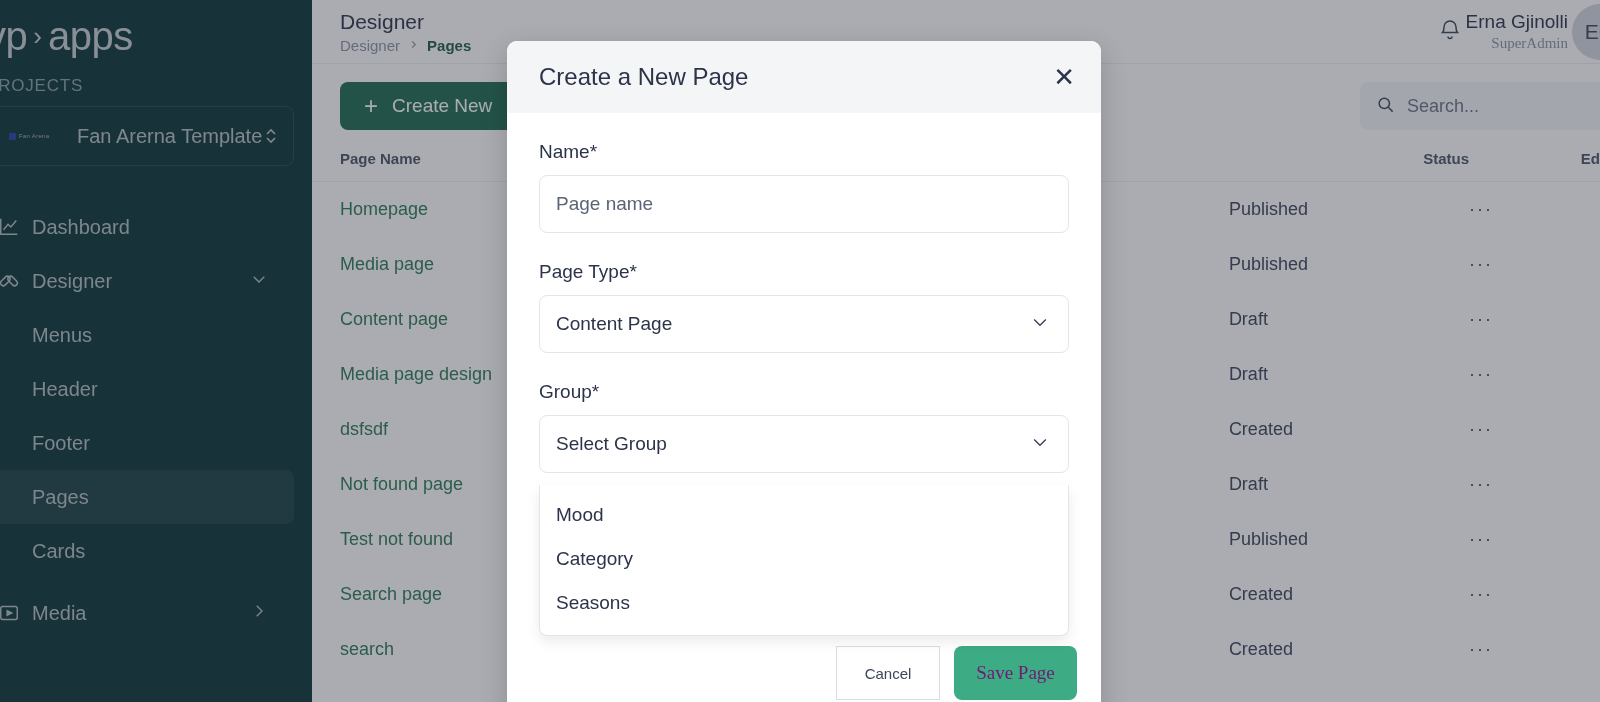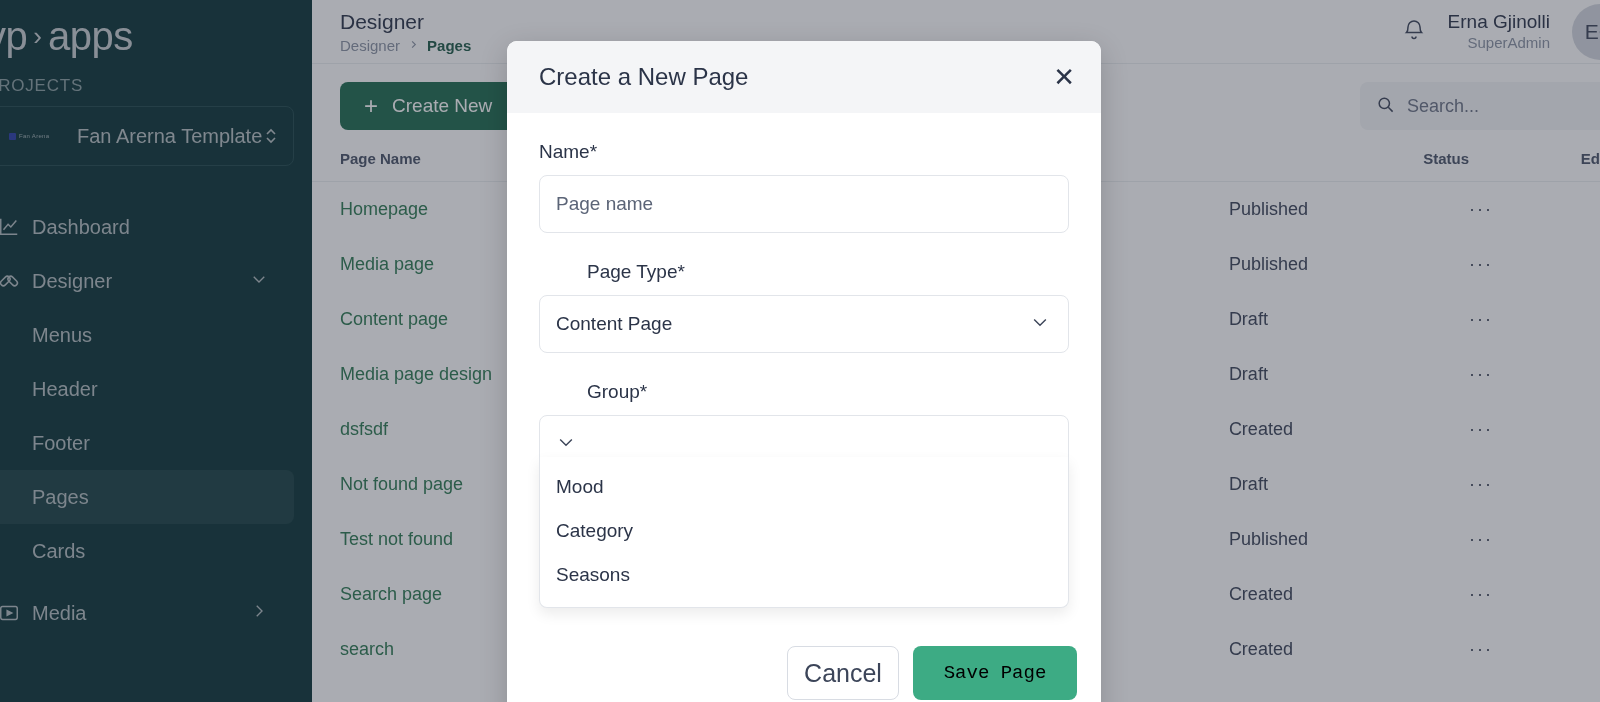--- a/index.html
+++ b/index.html
@@ -93,25 +93,25 @@
     height: 64px; display: flex; align-items: center;
     padding: 0 0 0 28px;
     border-bottom: 1px solid #eceef0;
   }
   .crumbs-wrap { display: flex; flex-direction: column; justify-content: center; }
   .page-title { font-size: 21px; color: #2b3448; line-height: 1.2; }
   .crumbs { display: flex; align-items: center; gap: 8px; font-size: 15px; margin-top: 3px; }
   .crumb-muted { color: #8a93a3; }
   .crumb-sep { color: #8a93a3; font-size: 13px; }
   .crumb-active { color: #1f5b48; font-weight: bold; }
-  .top-right { margin-left: auto; display: flex; align-items: center; gap: 22px; padding-right: 0; }
+  .top-right { margin-left: auto; display: flex; align-items: center; gap: 4px; padding-right: 0; }
   .bell { color: #3c4559; }
   .user-box { text-align: right; line-height: 1.25; }
   .user-name { font-size: 19px; color: #2b3448; }
-  .user-role { font-size: 15px; color: #8a93a3; }
+  .user-role { font-size: 15px; color: #8a93a3; font-family: Liberation Serif, serif; }
   .avatar {
     width: 56px; height: 56px; border-radius: 50%;
     background: #d4d8df; color: #3c4559;
     display: flex; align-items: center; justify-content: center;
     font-size: 21px;
     margin-right: -28px;
   }
 
   .toolbar { display: flex; align-items: center; padding: 18px 0 18px 28px; }
   .create-btn {
@@ -174,68 +174,68 @@
     padding: 0 26px 0 32px;
   }
   .modal-title { font-size: 24px; color: #2b3448; }
   .modal-close {
     margin-left: auto; color: #2b3448;
     font-size: 26px; line-height: 1; cursor: pointer;
     background: none; border: none; font-family: "Liberation Sans", sans-serif;
   }
   .modal-body { padding: 28px 32px 9px 32px; position: relative; }
   .field-label { font-size: 19px; color: #2b3448; margin-bottom: 12px; }
-  .field-label.second { margin-top: 28px; margin-left: 48px; }
+  .field-label.second { margin-top: 28px; }
   .text-input, .select-box {
     width: 100%; height: 58px;
     border: 1px solid #e2e5ea; border-radius: 8px;
     background: #fff;
     display: flex; align-items: center;
     padding: 0 18px 0 16px;
     font-size: 19px; color: #2b3448;
     font-family: "Liberation Sans", sans-serif;
     outline: none;
   }
   .text-input::placeholder { color: #5b6477; }
   .select-box .val { flex: 1 1 auto; }
   .select-box .val.placeholder { color: #2b3448; }
   .chev-d { color: #3c4559; }
   .select-wrap { position: relative; }
   .dropdown {
-    position: absolute; left: 0; right: 0; top: 42px;
+    position: absolute; left: 0; right: 0; top: 70px;
     background: #fff;
     border: 1px solid #e2e5ea;
     border-top: none;
     border-radius: 0 0 8px 8px;
     box-shadow: 0 6px 14px rgba(0,0,0,0.08);
     padding: 8px 0 10px 0;
     z-index: 30;
   }
   .dd-item {
     padding: 11px 16px; font-size: 19px; color: #2b3448;
     cursor: pointer;
   }
   .modal-footer {
     position: absolute; left: 0; right: 0; bottom: 0;
     height: 96px;
     display: flex; align-items: center; justify-content: flex-end;
     gap: 14px;
     padding: 0 24px 0 0;
   }
   .btn-cancel {
-    width: 112px; height: 54px;
-    border: 1px solid #d8dce3; border-radius: 8px;
-    background: #fff; color: #3c4559; font-size: 25px;
+    width: 104px; height: 54px;
+    border: 1px solid #d8dce3; border-radius: 0;
+    background: #fff; color: #3c4559; font-size: 15px;
     cursor: pointer; font-family: "Liberation Sans", sans-serif;
   }
   .btn-save {
-    width: 164px; height: 54px;
+    width: 123px; height: 54px;
     border: none; border-radius: 8px;
-    background: #3dab84; color: #000000; font-size: 19px;
-    cursor: pointer; font-family: Liberation Mono, monospace;
+    background: #3dab84; color: #701a75; font-size: 19px;
+    cursor: pointer; font-family: Liberation Serif, serif;
   }
 </style>
 </head>
 <body>
 
 <div class="app">
 
   <aside class="sidebar">
     <div class="brand">
       <span class="brand-text">vp</span>
@@ -454,20 +454,21 @@
         <span class="chev-d">
           <svg width="20" height="20" viewBox="0 0 24 24" fill="none" stroke="currentColor" stroke-width="1.7">
               <path d="M5 9 L12 16 L19 9"></path>
             </svg>
         </span>
       </div>
 
       <div class="field-label second">Group*</div>
       <div class="select-wrap">
         <div class="select-box">
+          <span class="val placeholder">Select Group</span>
           <span class="chev-d">
             <svg width="20" height="20" viewBox="0 0 24 24" fill="none" stroke="currentColor" stroke-width="1.7">
                 <path d="M5 9 L12 16 L19 9"></path>
               </svg>
           </span>
         </div>
         <div class="dropdown">
           <div class="dd-item">Mood</div>
           <div class="dd-item">Category</div>
           <div class="dd-item">Seasons</div>

